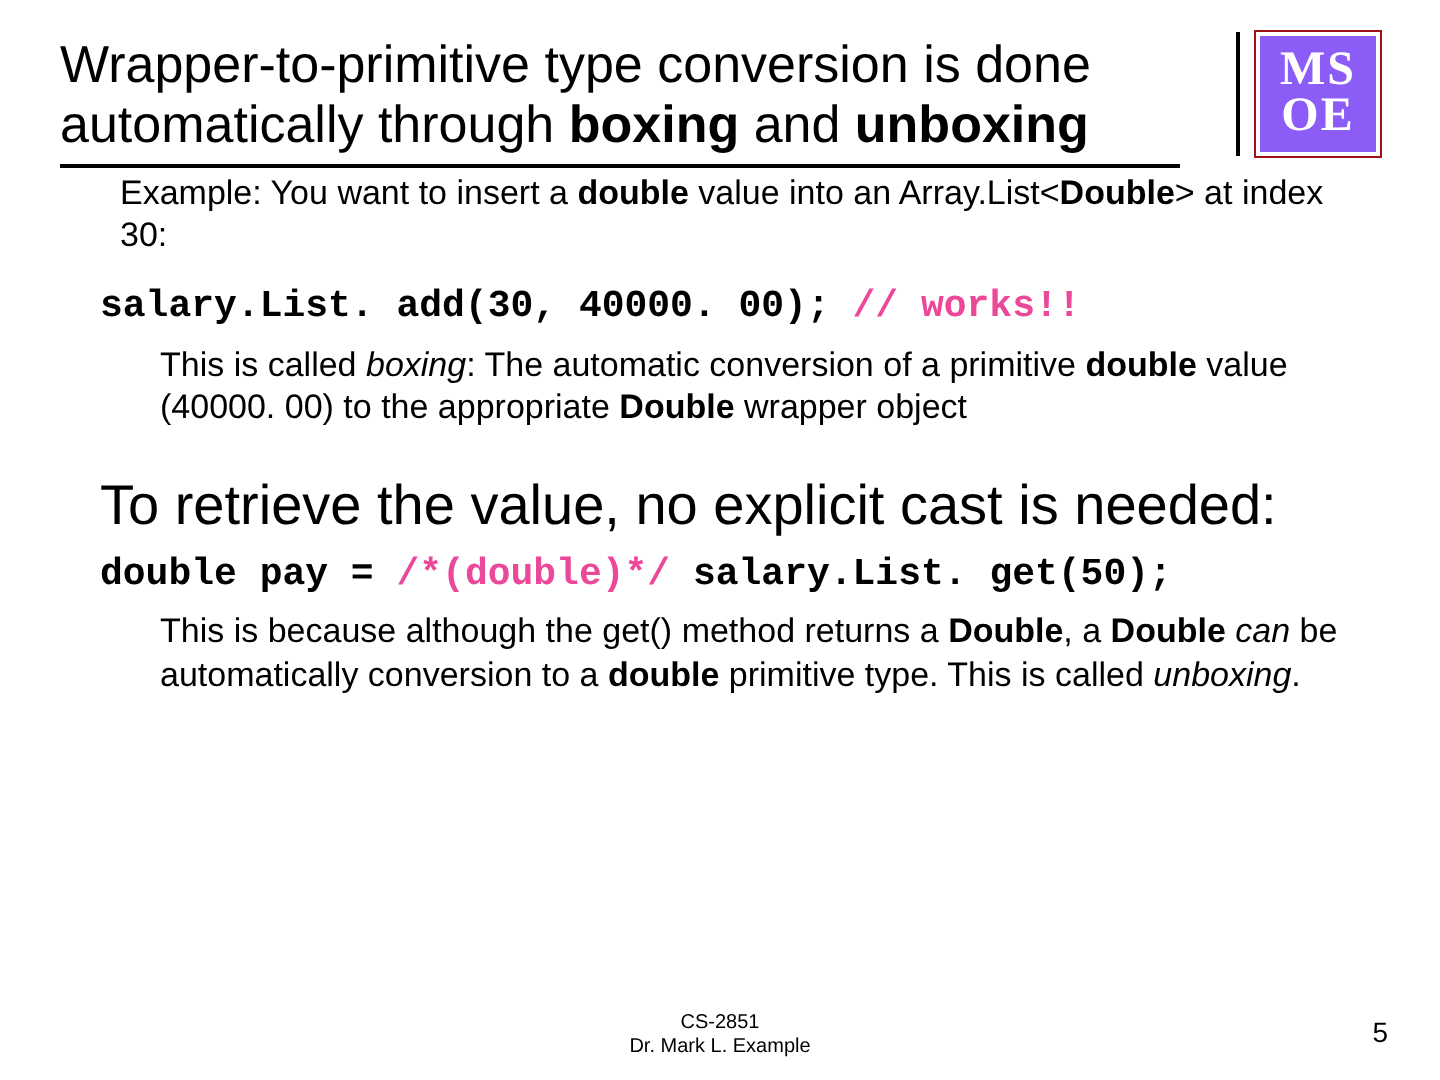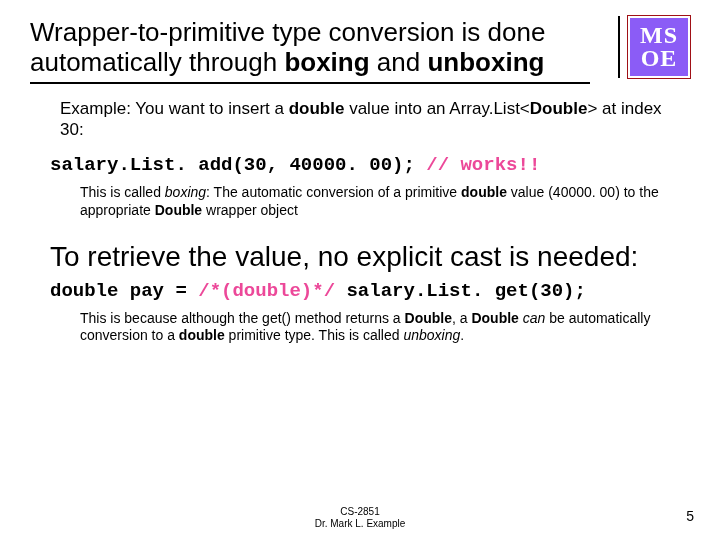--- a/index.html
+++ b/index.html
@@ -49,41 +49,41 @@
     flex-direction: column;
     align-items: center;
     justify-content: center;
     font-size: 24px;
     line-height: 0.95;
     border: 2px solid #fff;
     outline: 1px solid #a01016;
   }
   .logo .line { letter-spacing: 1px; }
   .content {
-    margin-top: 14px;
+    margin-top: 2px;
     padding-left: 30px;
     padding-right: 10px;
     font-size: 19px;
     line-height: 1.25;
   }
   .example-intro {
     font-size: 17px;
     margin-bottom: 14px;
   }
   .example-intro .b { font-weight: 700; }
   .code {
     font-family: "Courier New", Courier, monospace;
     font-weight: 700;
     font-size: 19px;
     margin-left: -10px;
     margin-bottom: 6px;
   }
   .code .green { color: #ec4899; }
   .para {
-    font-size: 14px;
+    font-size: 17px;
     padding-left: 20px;
     margin-bottom: 20px;
   }
   .para .b { font-weight: 700; }
   .para .i { font-style: italic; }
   .retrieve {
     font-size: 28px;
     margin-left: -10px;
     margin-bottom: 6px;
   }
@@ -134,21 +134,21 @@
       <span>salary.List. add(30, 40000. 00); </span><span class="green">// works!!</span>
     </div>
 
     <div class="para">
       <span>This is called </span><span class="i">boxing</span><span>: The automatic conversion of a primitive </span><span class="b">double</span><span> value (40000. 00) to the appropriate </span><span class="b">Double</span><span> wrapper object</span>
     </div>
 
     <div class="retrieve">To retrieve the value, no explicit cast is needed:</div>
 
     <div class="code">
-      <span>double pay = </span><span class="green">/*(double)*/</span><span> salary.List. get(30);</span>
+      <span>double pay = </span><span class="green">/*(double)*/</span><span> salary.List. get(50);</span>
     </div>
 
     <div class="para" style="margin-bottom:0">
       <span>This is because although the get() method returns a </span><span class="b">Double</span><span>, a </span><span class="b">Double</span><span> </span><span class="i">can</span><span> be automatically conversion to a </span><span class="b">double</span><span> primitive type. This is called </span><span class="i">unboxing</span><span>.</span>
     </div>
 
   </div>
 
   <div class="footer">
     <div>CS-2851</div>

